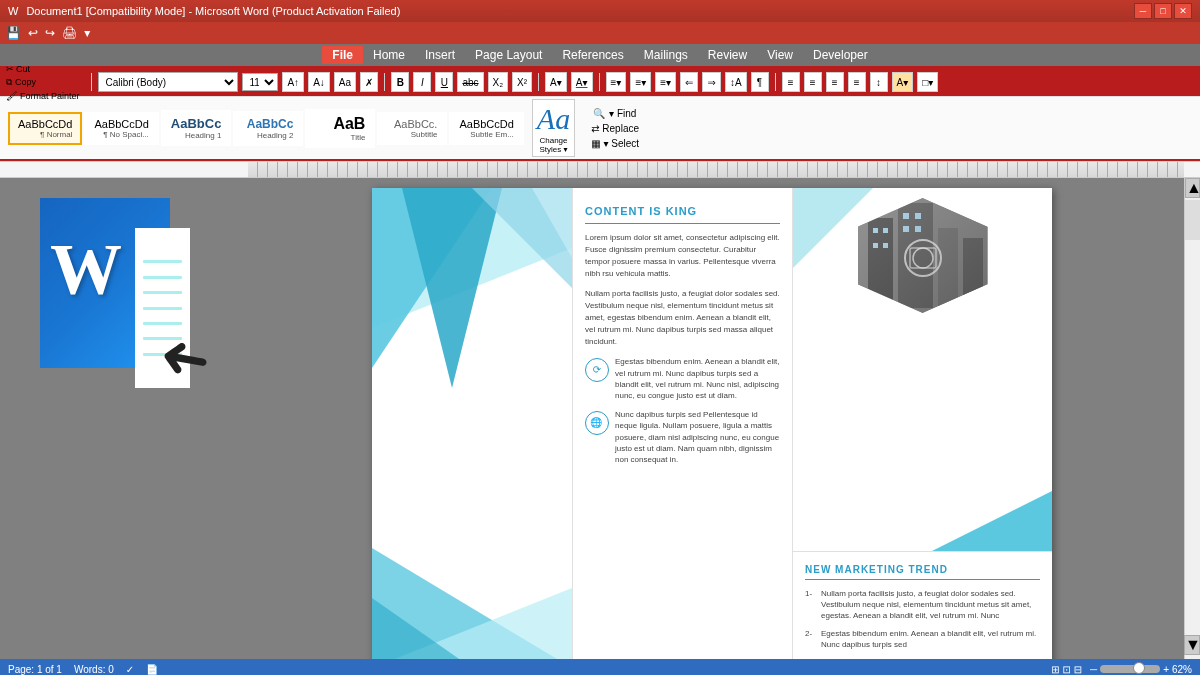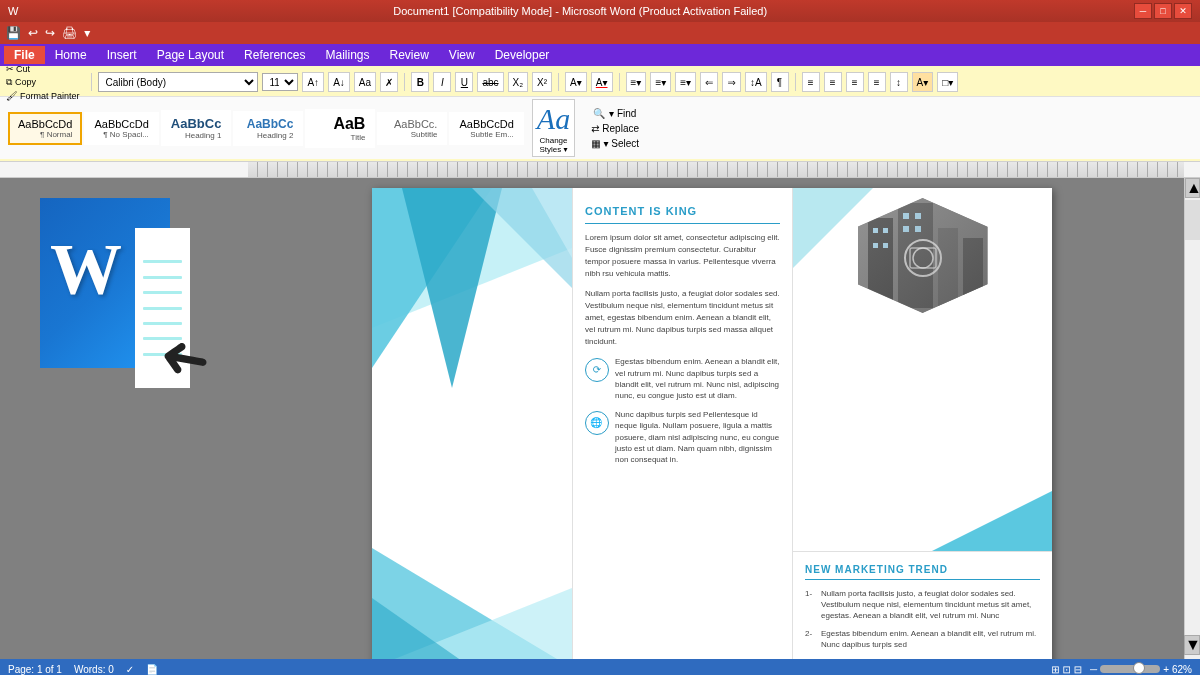--- a/index.html
+++ b/index.html
@@ -5,40 +5,40 @@
     * { margin: 0; padding: 0; box-sizing: border-box; }
     body { width: 1200px; height: 675px; overflow: hidden; font-family: 'Segoe UI', Arial, sans-serif; background: #f0f0f0; }
 
     
     #title-bar {
       height: 22px;
       background: linear-gradient(to bottom, #c0392b, #a93226);
       display: flex; align-items: center; justify-content: space-between;
       padding: 0 8px;
     }
-    #title-bar .title-text { color: white; font-size: 11px; flex: 1; text-align: center; }
+    #title-bar .title-text { color: white; font-size: 11px; flex: 1; text-align: left; }
     #title-bar .win-controls { display: flex; gap: 2px; }
     #title-bar .win-btn { width: 18px; height: 16px; background: #e74c3c; border: 1px solid #922b21; color: white; font-size: 9px; display: flex; align-items: center; justify-content: center; cursor: pointer; }
     #title-bar .win-btn.close { background: #e74c3c; }
 
     
     #menu-bar {
       height: 22px;
-      background: #6d28d9;
-      display: flex; align-items: center; padding: 0 4px;
+      background: #737373;
+      display: flex; align-items: center; padding: 0 4px; justify-content: center;
     }
     #menu-bar .file-btn {
       background: #e74c3c; color: white; padding: 2px 10px; font-size: 12px; font-weight: bold; cursor: pointer;
     }
     #menu-bar .menu-items { display: flex; gap: 0; }
     #menu-bar .menu-item { color: white; font-size: 12px; padding: 2px 10px; cursor: pointer; }
 
     
     #ribbon {
-      background: #fef9c3;
+      background: #b91c1c;
       border-bottom: 1px solid #d0d0d0;
       padding: 2px 0;
     }
     .ribbon-row1 {
       display: flex; align-items: center; padding: 2px 4px; gap: 4px; height: 28px;
     }
     .ribbon-row1 .r-btn { border: 1px solid #ccc; background: white; padding: 1px 4px; font-size: 10px; cursor: pointer; min-width: 18px; height: 20px; }
     .ribbon-row1 .r-sep { width: 1px; background: #ccc; height: 18px; margin: 0 2px; }
     .small-btn { font-size: 9px; border: none; background: transparent; cursor: pointer; text-align: left; padding: 1px 2px; white-space: nowrap; }
 
@@ -222,21 +222,21 @@
 <div id="ribbon">
 
   <div class="ribbon-row1">
 
     <div style="display:flex;flex-direction:column;gap:1px;margin-right:4px;">
       <button class="small-btn">✂ Cut</button>
       <button class="small-btn">⧉ Copy</button>
       <button class="small-btn">🖌 Format Painter</button>
     </div>
     <div class="r-sep"></div>
-    <select class="fmt-select" style="width:160px;height:20px;">
+    <select class="fmt-select" style="width:140px;height:20px;">
       <option>Calibri (Body)</option>
     </select>
     <select class="fmt-select" style="width:36px;text-align:right;">
       <option>11</option>
     </select>
     <button class="r-btn">A↑</button>
     <button class="r-btn">A↓</button>
     <button class="r-btn">Aa</button>
     <button class="r-btn">✗</button>
     <div class="r-sep"></div>

